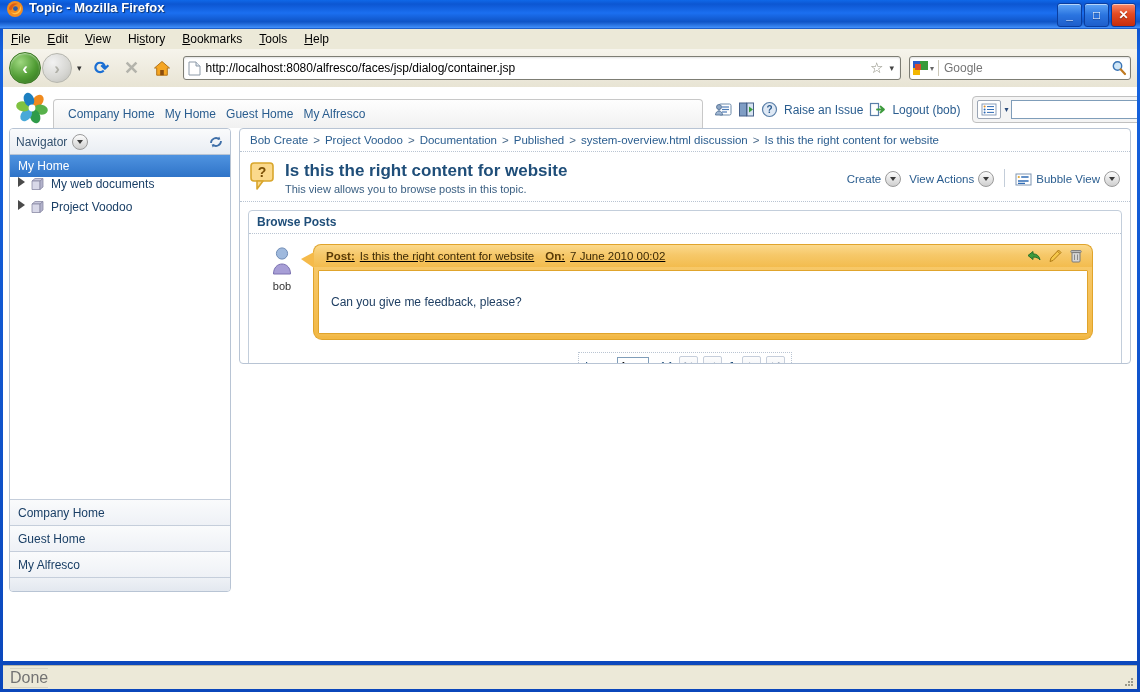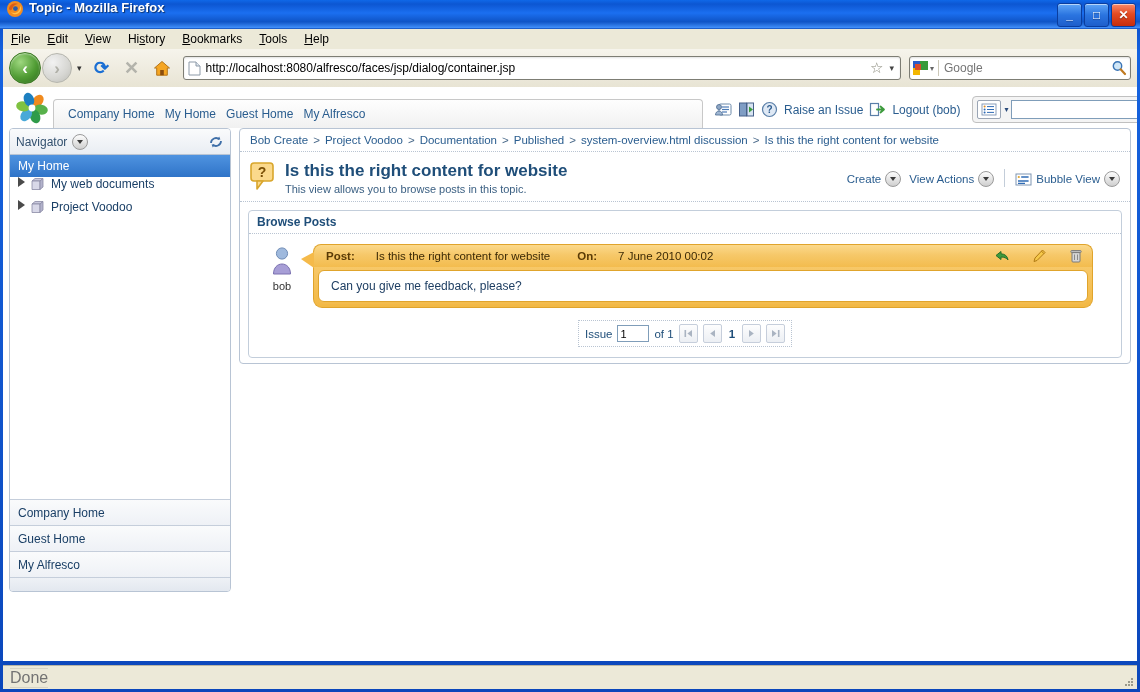--- a/index.html
+++ b/index.html
@@ -225,29 +225,29 @@
     flex:1 1 auto;position:relative;margin-left:12px;max-width:780px;
   }
   #bubble-tail{
     position:absolute;left:-12px;top:8px;width:0;height:0;
     border-top:7px solid transparent;border-bottom:9px solid transparent;
     border-right:13px solid #f5ba4a;
   }
   #bubble-head{
     background:linear-gradient(180deg,#fbd98c 0%,#f6c869 45%,#f3bc4e 100%);
     border:1px solid #e0a42c;border-radius:8px 8px 0 0;border-bottom:none;
-    height:22px;display:flex;align-items:center;padding:0 8px 0 12px;gap:21px;
+    height:22px;display:flex;align-items:center;padding:0 8px 0 12px;gap:5px;text-decoration:underline;
   }
   #bubble-head .k{color:#5a3b06;font-weight:bold;font-size:11.5px;}
   #bubble-head .v{color:#3c2a06;font-size:11.5px;}
   #bubble-head .sp{flex:1 1 auto;}
   .post-act{width:16px;height:16px;cursor:pointer;flex:0 0 auto;}
   #bubble-body{
-    background:#fff;border:1px solid #e0a42c;border-radius:6px;
-    min-height:30px;display:flex;align-items:center;padding:0 12px;
+    background:#fff;border:1px solid #e0a42c;border-radius:1px;
+    min-height:30px;display:flex;align-items:center;padding:16px 12px;
     color:#1f3f63;font-size:12px;
     box-shadow:0 1px 0 #f3bc4e, 0 2px 0 #f3bc4e;
     position:relative;z-index:2;
   }
   #bubble-outer{
     background:linear-gradient(180deg,#f7c868 0%,#f2b844 100%);
     border:1px solid #e0a42c;border-radius:0 0 9px 9px;border-top:none;
     padding:3px 4px 5px 4px;
   }
   #pager-row{display:flex;justify-content:center;padding:8px 0 10px 0;}

